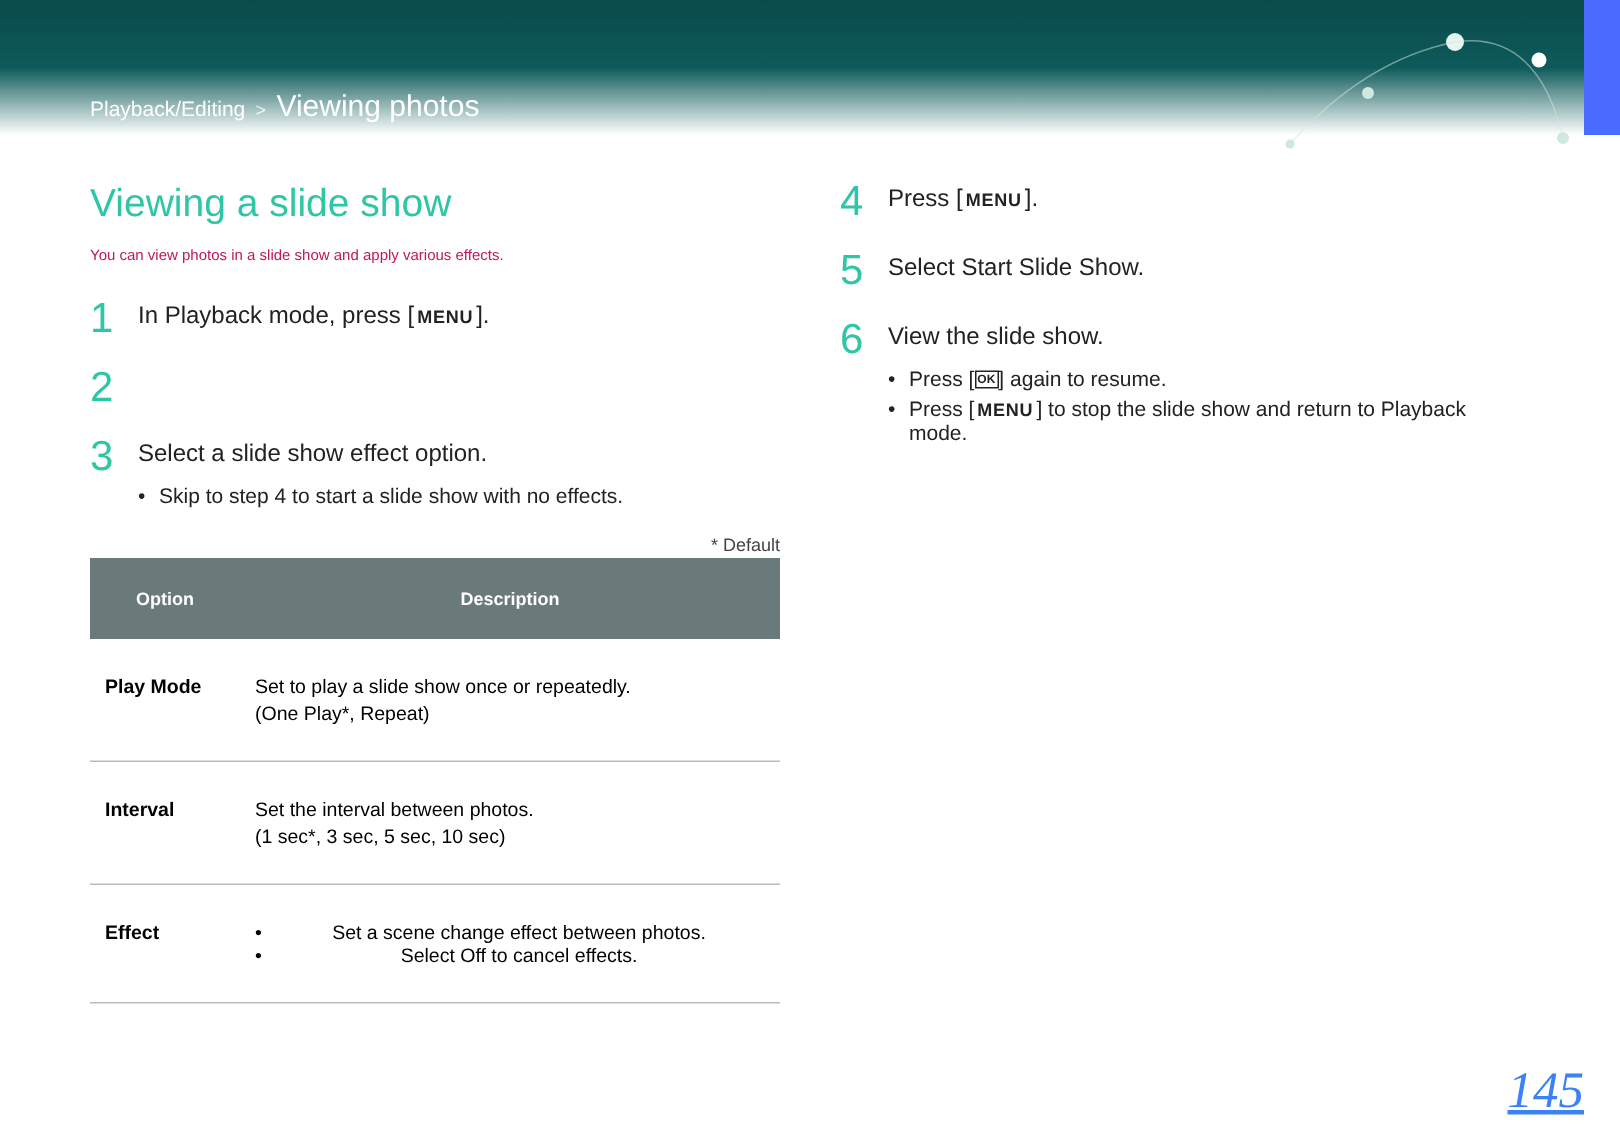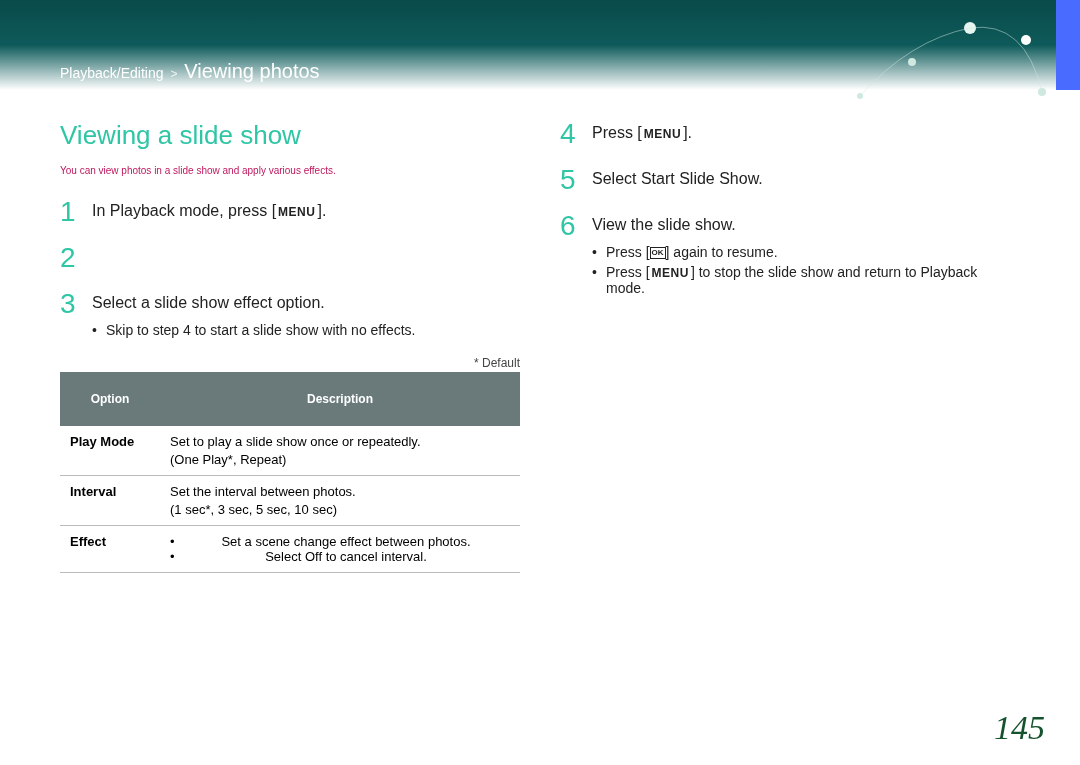--- a/index.html
+++ b/index.html
@@ -137,21 +137,21 @@
   }
   table.opts th {
     background: #6a7a7a;
     color: #fff;
     text-align: center;
     padding: 20px 10px;
     font-weight: bold;
     font-size: 12px;
   }
   table.opts td {
-    padding: 8px 10px;
+    padding: 24px 10px;
     border-bottom: 1px solid #bbb;
     vertical-align: top;
     margin-top: 11px;
   }
   table.opts td:first-child {
     font-weight: bold;
     width: 100px;
   }
   table.opts ul {
     list-style: none;
@@ -160,25 +160,26 @@
   table.opts ul li {
     position: relative;
     padding-left: 12px;
   }
   table.opts ul li::before {
     content: "•";
     position: absolute; left: 0;
   }
   .page-num {
     position: absolute;
-    bottom: 18px; right: 35px;
-    color: #14532d;
+    bottom: 18px; right: 24px;
+    color: #3b82f6;
     font-size: 34px;
     font-style: italic;
     font-family: Georgia, serif;
+    text-decoration: underline;
   }
   .br-big { margin-top: 3px; display:block; }
 </style>
 </head>
 <body>
 
 <div class="header-band"></div>
 
 <svg class="header-decor" viewBox="0 0 260 130">
   <circle cx="40" cy="96" r="3" fill="#cfe8e0"></circle>
@@ -250,21 +251,21 @@
             <span class="br-big">
               <span>(</span><span class="bold">1 sec*</span><span>, </span><span class="bold">3 sec</span><span>, </span><span class="bold">5 sec</span><span>, </span><span class="bold">10 sec</span><span>)</span>
             </span>
           </td>
         </tr>
         <tr>
           <td>Effect</td>
           <td>
             <ul>
               <li>Set a scene change effect between photos.</li>
-              <li><span>Select </span><span class="bold">Off</span><span> to cancel interval.</span></li>
+              <li><span>Select </span><span class="bold">Off</span><span> to cancel effects.</span></li>
             </ul>
           </td>
         </tr>
       </tbody>
     </table>
   </div>
 
   <div class="col">
     <div class="step">
       <div class="num">4</div>

